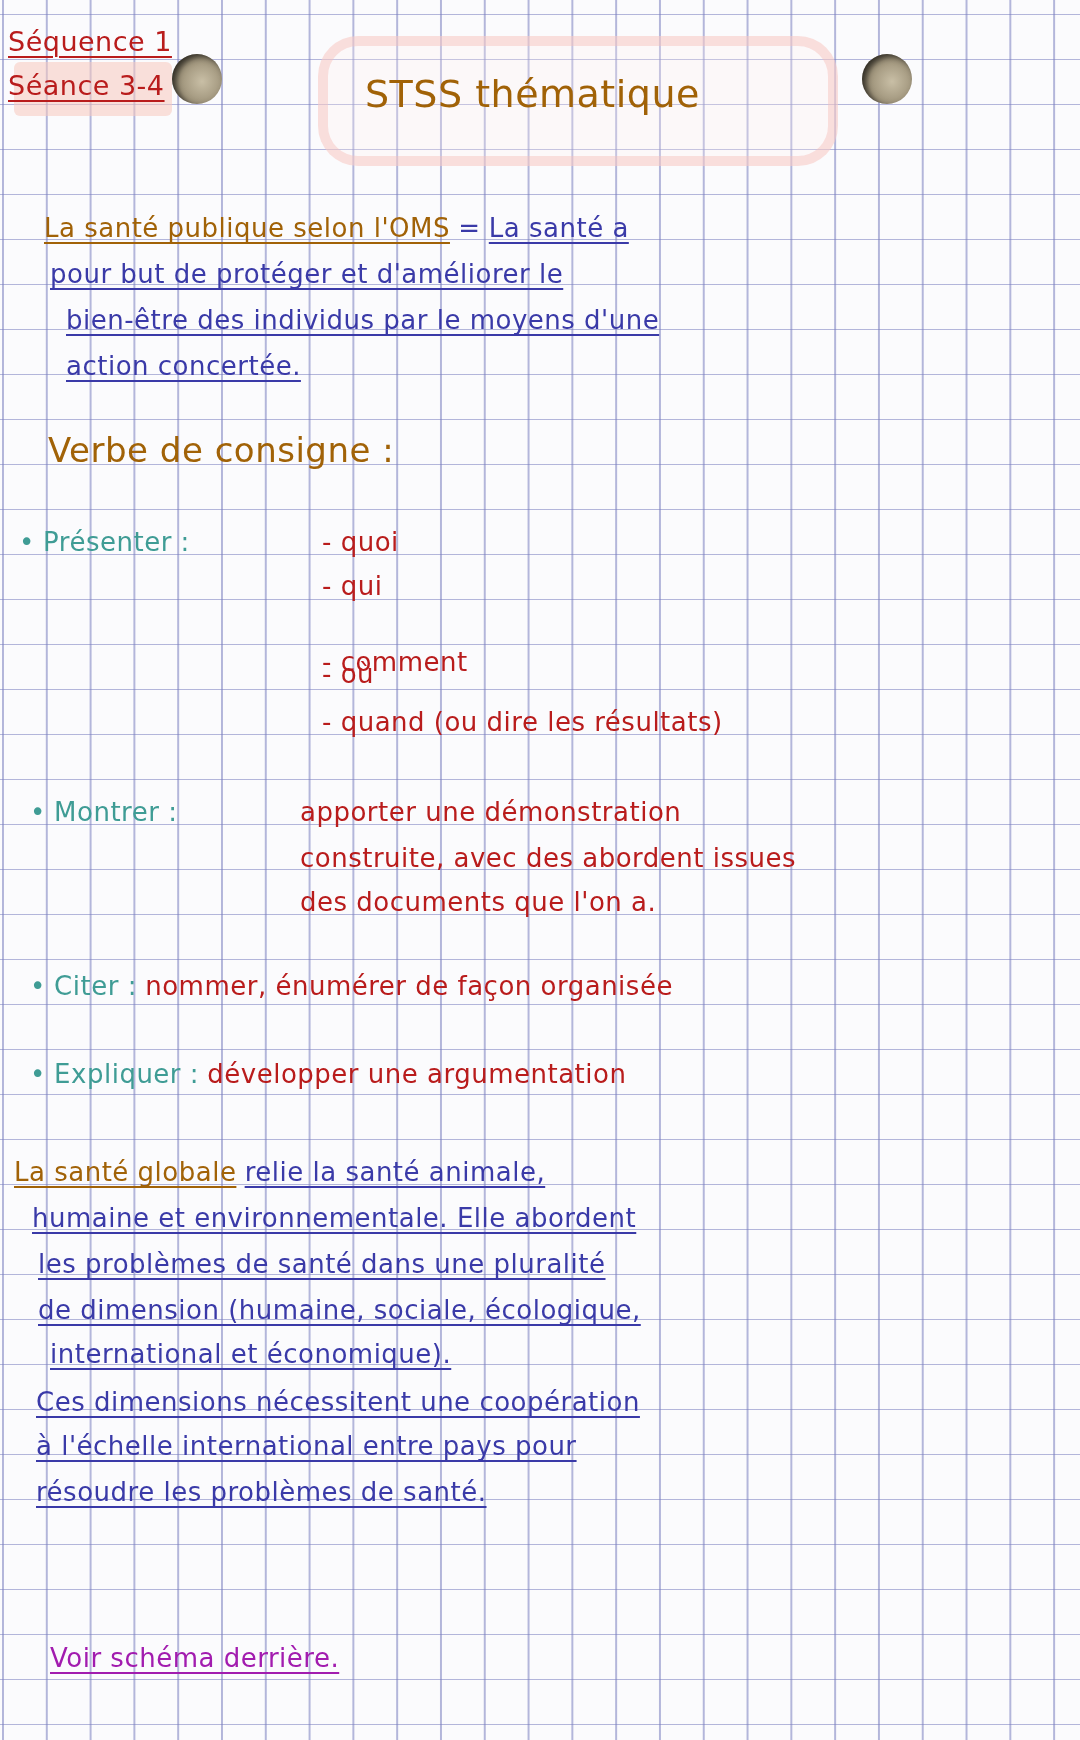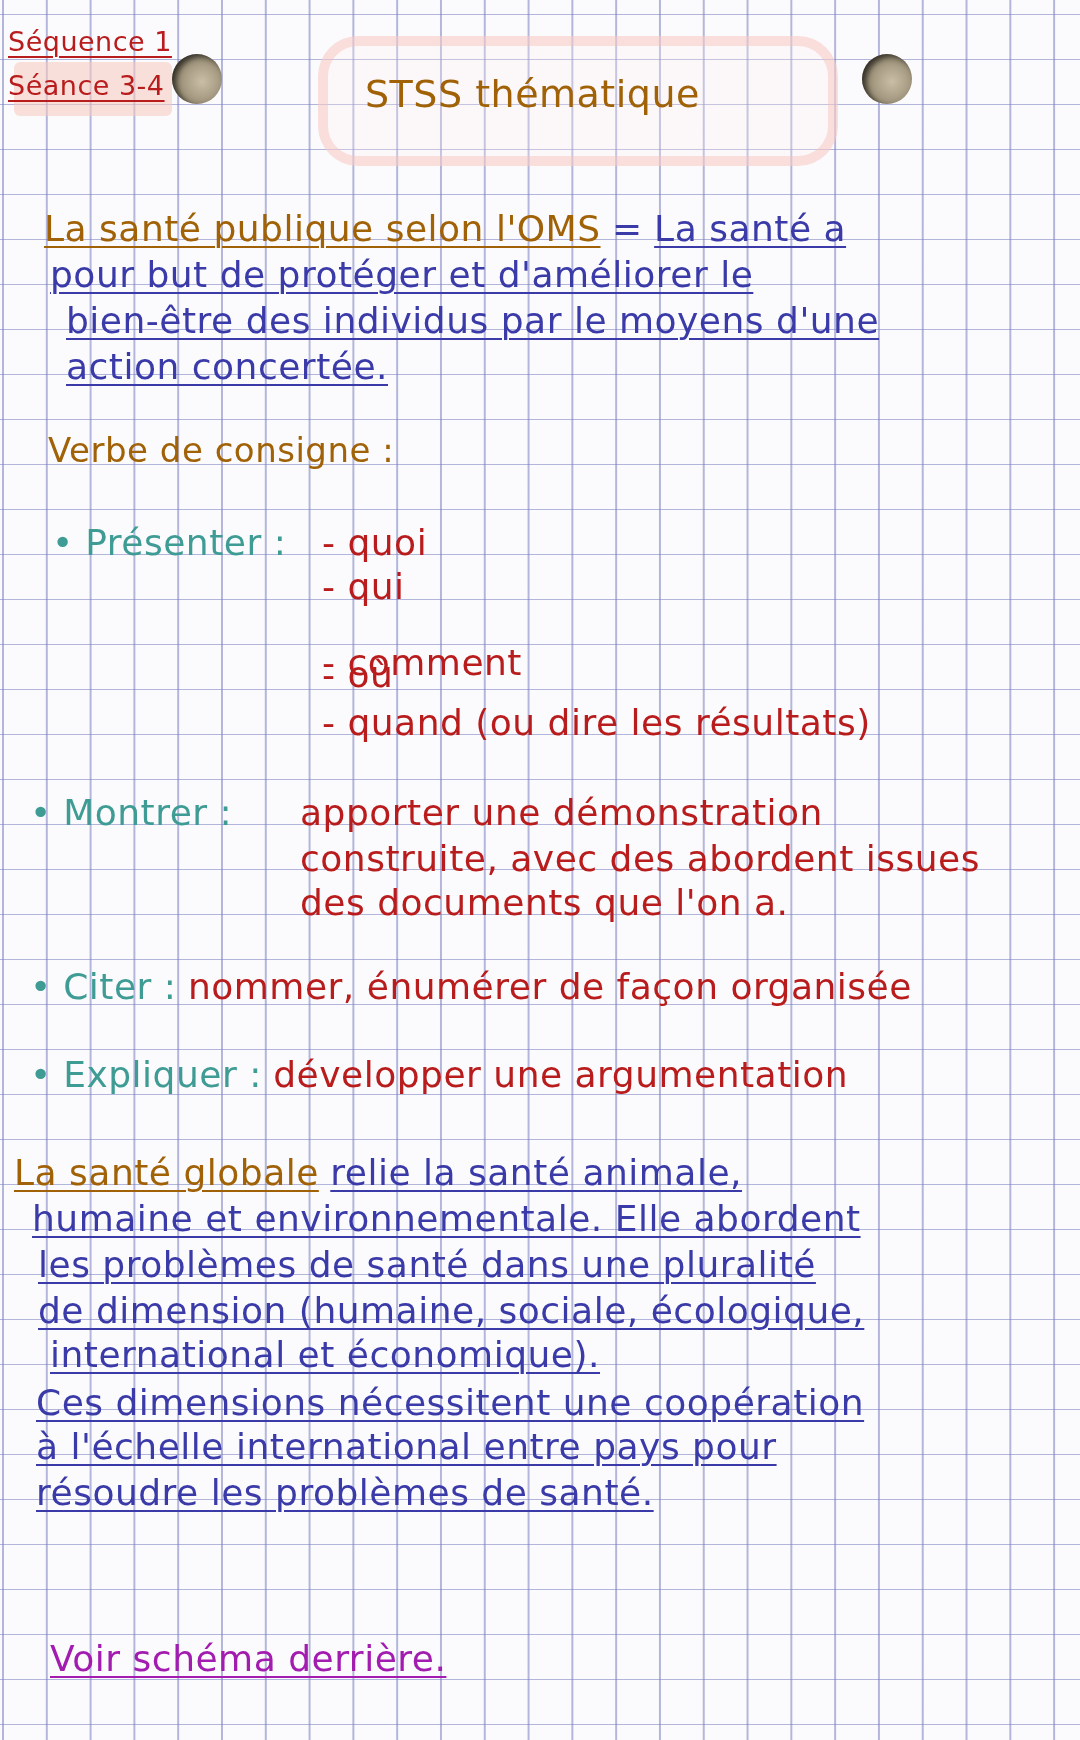--- a/index.html
+++ b/index.html
@@ -24,21 +24,21 @@
     border: 10px solid rgba(246,190,185,0.45);
     background: rgba(255,240,238,0.25);
   }
   .hl-bar { position: absolute; background: rgba(247,200,190,0.55); border-radius: 6px; }
   .hw { font-family: "DejaVu Sans", sans-serif; letter-spacing: 0.5px; white-space: nowrap; }
   .ul { text-decoration: underline; text-decoration-thickness: 2px; text-underline-offset: 5px; }
   .red { color: #a16207; }
   .blue { color: #3a3aa8; }
   .teal { color: #3f9c95; }
   .gray { color: #b91c1c; }
-  .line { font-size: 36px; line-height: 45px; }
+  .line { font-size: 26px; line-height: 45px; }
 </style>
 </head>
 <body>
 
 <div class="hole" style="left:172px;top:54px;"></div>
 <div class="hole" style="left:862px;top:54px;"></div>
 
 <div class="hl-bar" style="left:14px;top:62px;width:158px;height:54px;"></div>
 <div class="hl-cloud" style="left:318px;top:36px;width:500px;height:110px;"></div>
 
@@ -50,21 +50,21 @@
   <span class="hw red ul">La santé publique selon l'OMS</span>
   <span class="hw blue">=</span>
   <span class="hw blue ul">La santé a</span>
 </div>
 <div class="abs hw blue line ul" style="left:50px;top:252px;">pour but de protéger et d'améliorer le</div>
 <div class="abs hw blue line ul" style="left:66px;top:298px;">bien-être des individus par le moyens d'une</div>
 <div class="abs hw blue line ul" style="left:66px;top:344px;">action concertée.</div>
 
 <div class="abs hw red line" style="left:48px;top:428px;font-size:34px;">Verbe de consigne :</div>
 
-<div class="abs line" style="left:52px;top:520px;text-align:right;">
+<div class="abs line" style="left:19px;top:520px;text-align:right;">
   <span class="hw teal">•</span>
   <span class="hw teal">Présenter :</span>
 </div>
 <div class="abs hw gray line" style="left:322px;top:520px;">- quoi</div>
 <div class="abs hw gray line" style="left:322px;top:564px;">- qui</div>
 <div class="abs hw gray line" style="left:322px;top:640px;">- comment</div>
 <div class="abs hw gray line" style="left:322px;top:652px;">- où</div>
 <div class="abs hw gray line" style="left:322px;top:700px;">- quand (ou dire les résultats)</div>
 
 <div class="abs line" style="left:30px;top:790px;">

